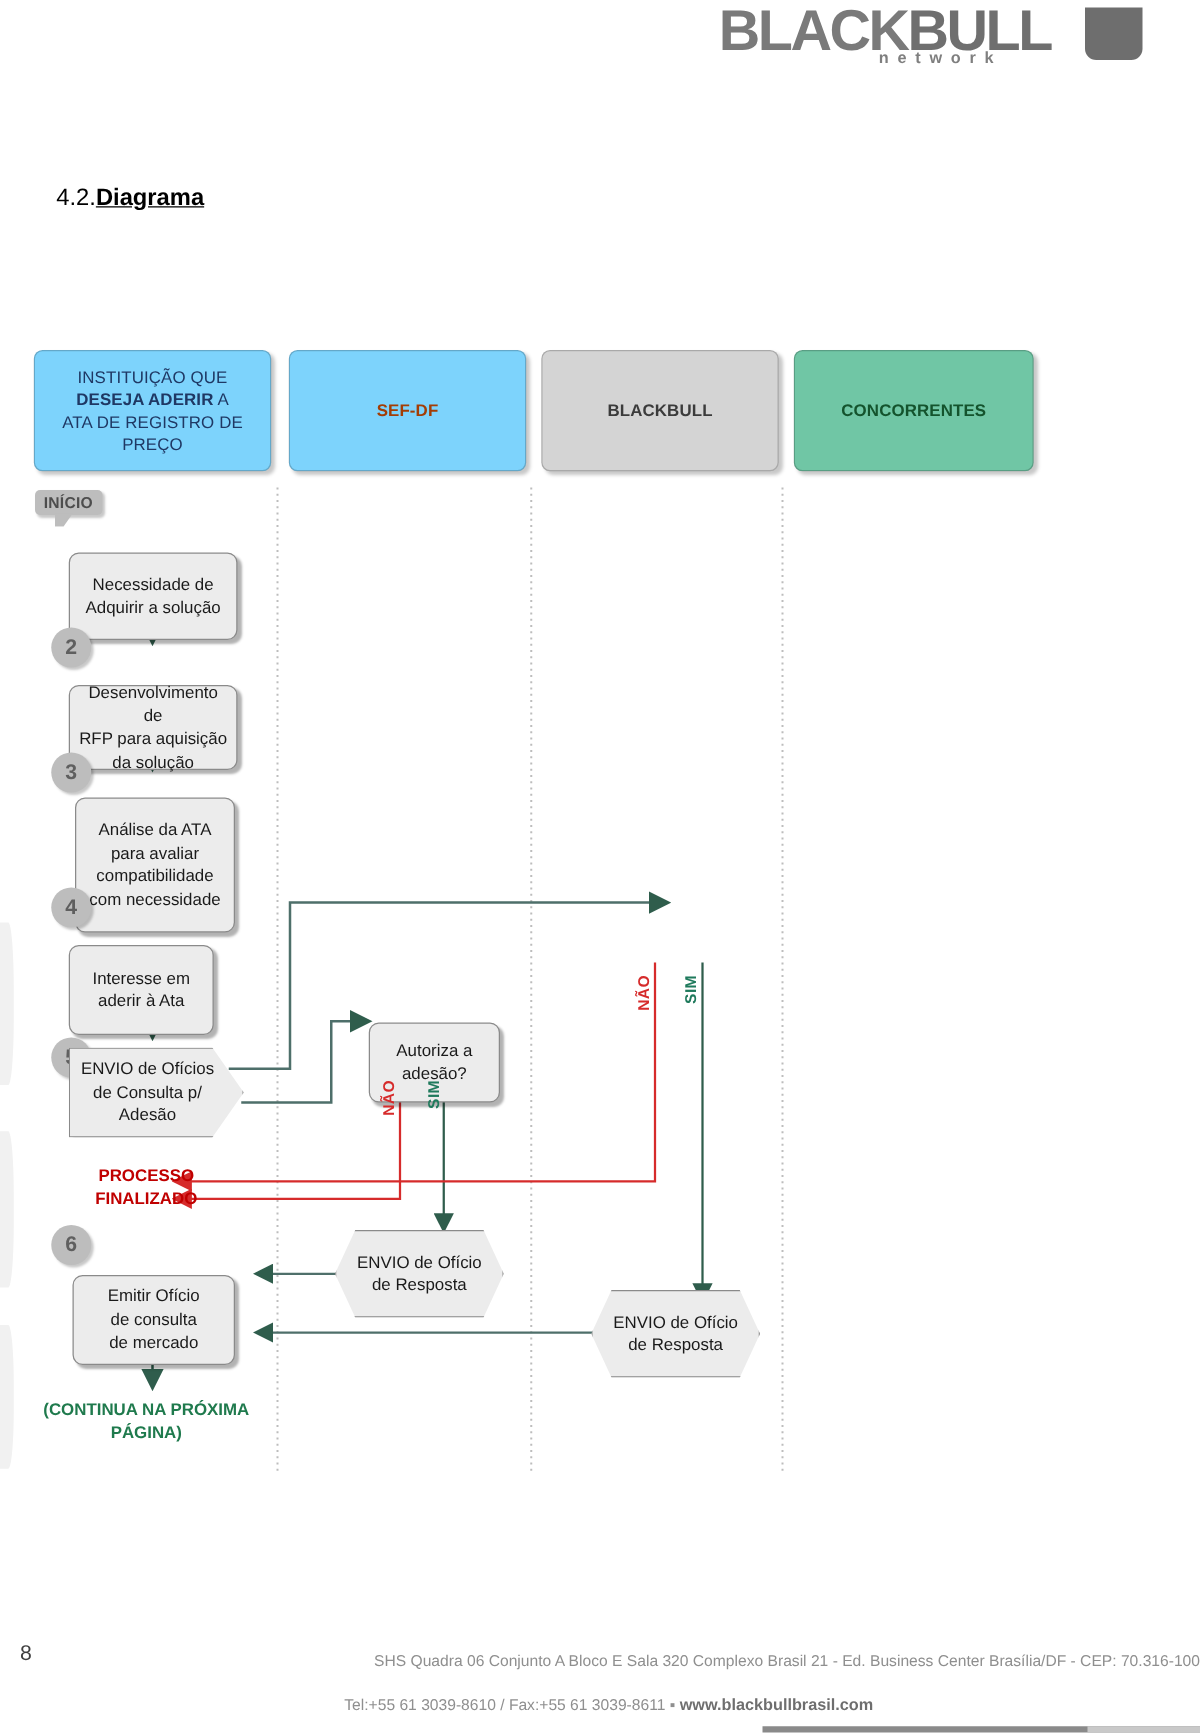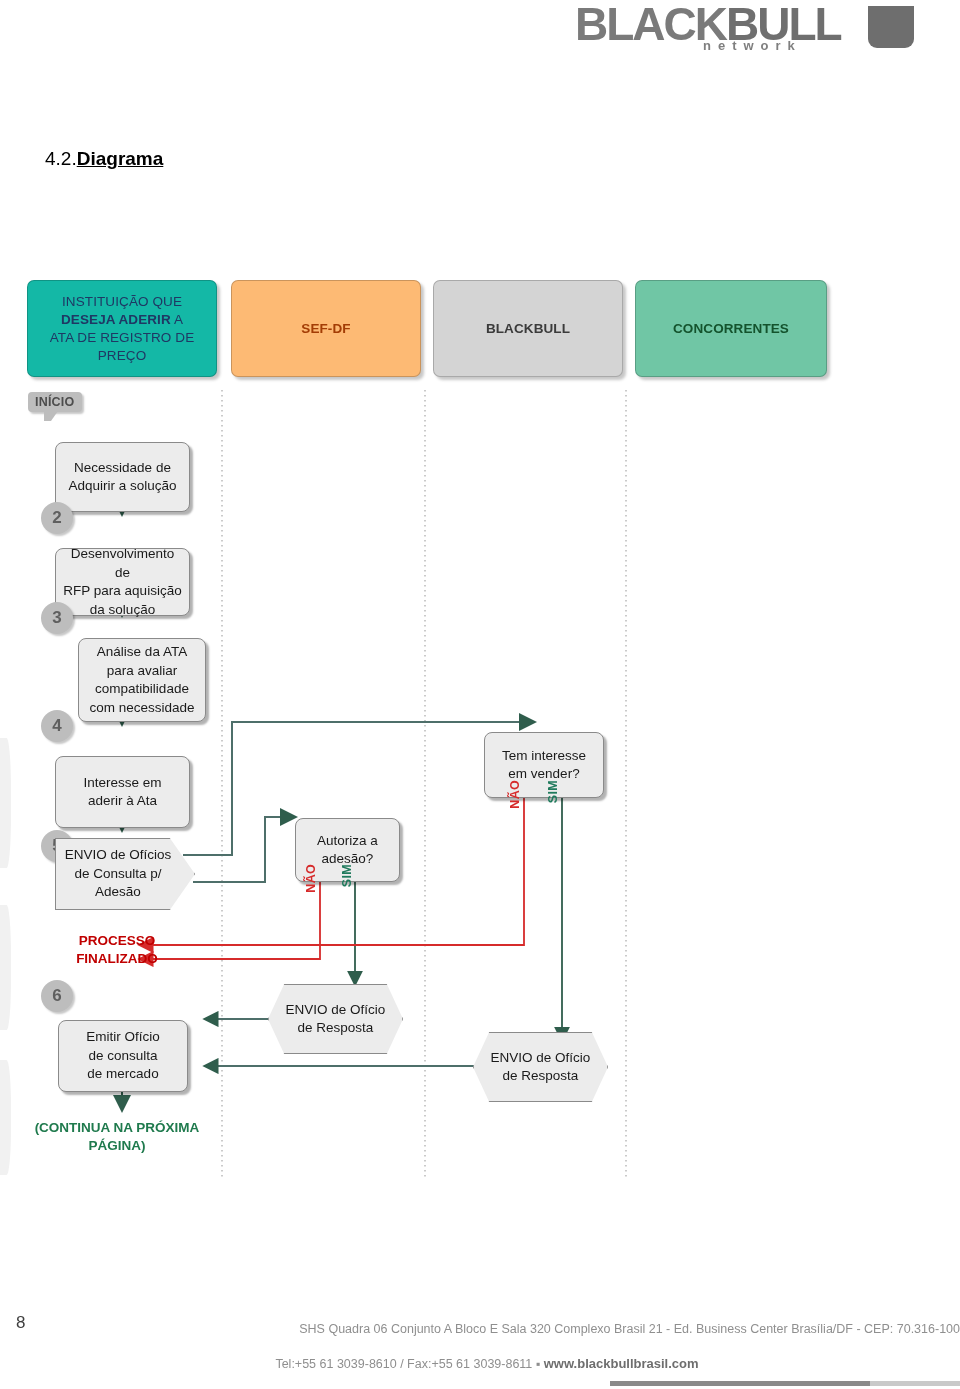--- a/index.html
+++ b/index.html
@@ -49,23 +49,23 @@
   
   .lane-head {
     position: absolute; top: 18px; height: 97px;
     border-radius: 7px; border: 1px solid rgba(0,0,0,.20);
     box-shadow: 3px 3px 3px rgba(0,0,0,.22);
     display: flex; align-items: center; justify-content: center;
     text-align: center; padding: 4px 6px;
     font-size: 13.5px; line-height: 18px; font-weight: 700;
     letter-spacing: .1px;
   }
-  .lane-head.l1 { left: 27px;  width: 190px; background:#14b8a6; color:#1f3864; font-weight:400; }
+  .lane-head.l1 { left: 27px;  width: 190px; background:#7dd3fc; color:#1f3864; font-weight:400; }
   .lane-head.l1 b { font-weight: 800; }
-  .lane-head.l2 { left: 231px; width: 190px; background:#fdba74; color:#a33d05; }
+  .lane-head.l2 { left: 231px; width: 190px; background:#7dd3fc; color:#a33d05; }
   .lane-head.l3 { left: 433px; width: 190px; background:#d4d4d4; color:#3b3b3b; }
   .lane-head.l4 { left: 635px; width: 192px; background:#70c6a5; color:#14532d; }
 
   
   .pbox {
     position: absolute; background:#ececec;
     border: 1px solid #8a8a8a; border-radius: 8px;
     box-shadow: 3px 3px 2px rgba(0,0,0,.30);
     display:flex; align-items:center; justify-content:center;
     text-align:center; font-size:13.5px; line-height:18.5px; color:#1a1a1a;
@@ -224,26 +224,26 @@
     <div class="pbox" style="left:55px;top:152px;width:135px;height:70px;">
       <div><span>Necessidade de</span><br><span>Adquirir a solução</span></div>
     </div>
 
     <div class="badge" style="left:41px;top:240px;">2</div>
     <div class="pbox" style="left:55px;top:258px;width:135px;height:68px;">
       <div><span>Desenvolvimento de</span><br><span>RFP para aquisição</span><br><span>da solução</span></div>
     </div>
 
     <div class="badge" style="left:41px;top:340px;">3</div>
-    <div class="pbox" style="left:78px;top:348px;width:128px;height:84px;">
+    <div class="pbox" style="left:60px;top:348px;width:128px;height:108px;">
       <div><span>Análise da ATA</span><br><span>para avaliar</span><br><span>compatibilidade</span><br><span>com necessidade</span></div>
     </div>
 
     <div class="badge" style="left:41px;top:448px;">4</div>
-    <div class="pbox" style="left:55px;top:466px;width:135px;height:72px;">
+    <div class="pbox" style="left:55px;top:466px;width:116px;height:72px;">
       <div><span>Interesse em</span><br><span>aderir à Ata</span></div>
     </div>
 
     <div class="badge" style="left:41px;top:568px;">5</div>
     <div class="arrowbox" style="left:55px;top:576px;width:140px;height:72px;">
       <div><span>ENVIO de Ofícios</span><br><span>de Consulta p/</span><br><span>Adesão</span></div>
     </div>
 
     <div class="anno red" style="left:52px;top:670px;width:130px;">
       <span>PROCESSO</span><br><span>FINALIZADO</span>
@@ -261,23 +261,20 @@
     <div class="pbox" style="left:295px;top:528px;width:105px;height:64px;">
       <div><span>Autoriza a</span><br><span>adesão?</span></div>
     </div>
     <div class="vlabel nao" style="left:304px;top:602px;">NÃO</div>
     <div class="vlabel sim" style="left:340px;top:602px;">SIM</div>
 
     <div class="arrowbox lead" style="left:268px;top:722px;width:135px;height:70px;">
       <div><span>ENVIO de Ofício</span><br><span>de Resposta</span></div>
     </div>
 
-    <div class="pbox" style="left:484px;top:442px;width:120px;height:66px;">
-      <div><span>Tem interesse</span><br><span>em vender?</span></div>
-    </div>
     <div class="vlabel nao" style="left:508px;top:518px;">NÃO</div>
     <div class="vlabel sim" style="left:546px;top:518px;">SIM</div>
 
     <div class="arrowbox lead" style="left:473px;top:770px;width:135px;height:70px;">
       <div><span>ENVIO de Ofício</span><br><span>de Resposta</span></div>
     </div>
 
   </div>
 
   <div class="pagenum">8</div>

